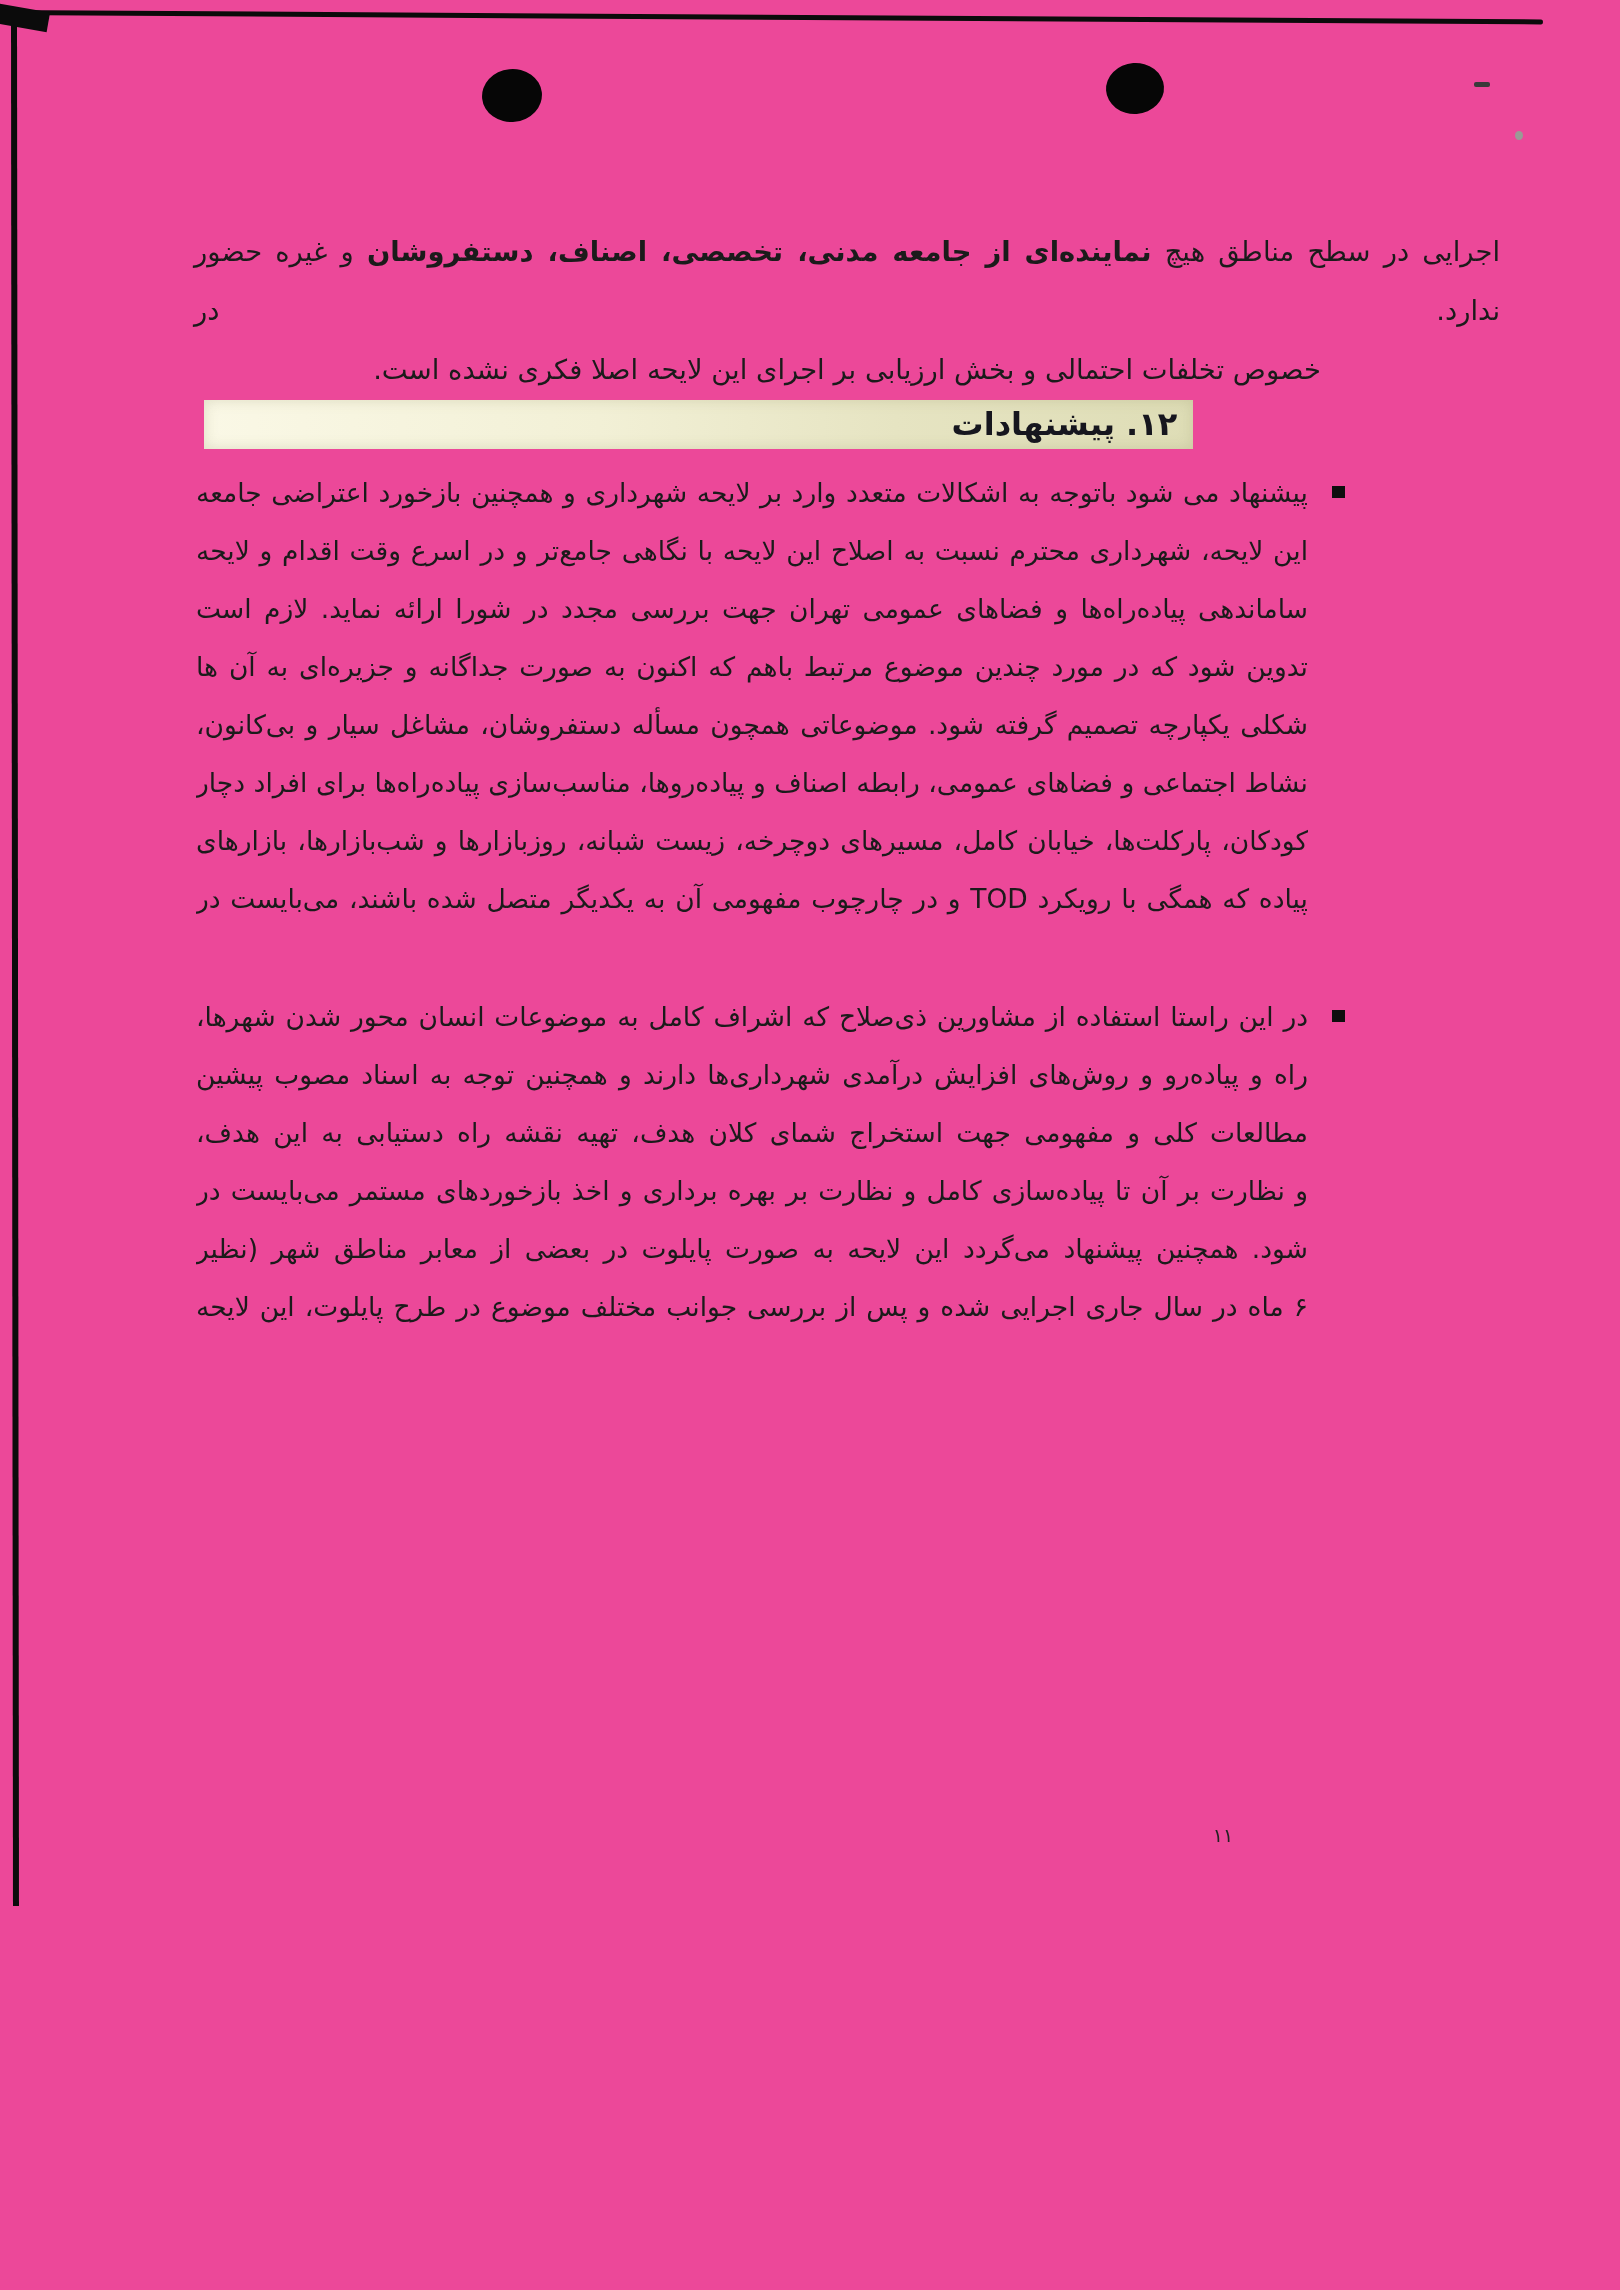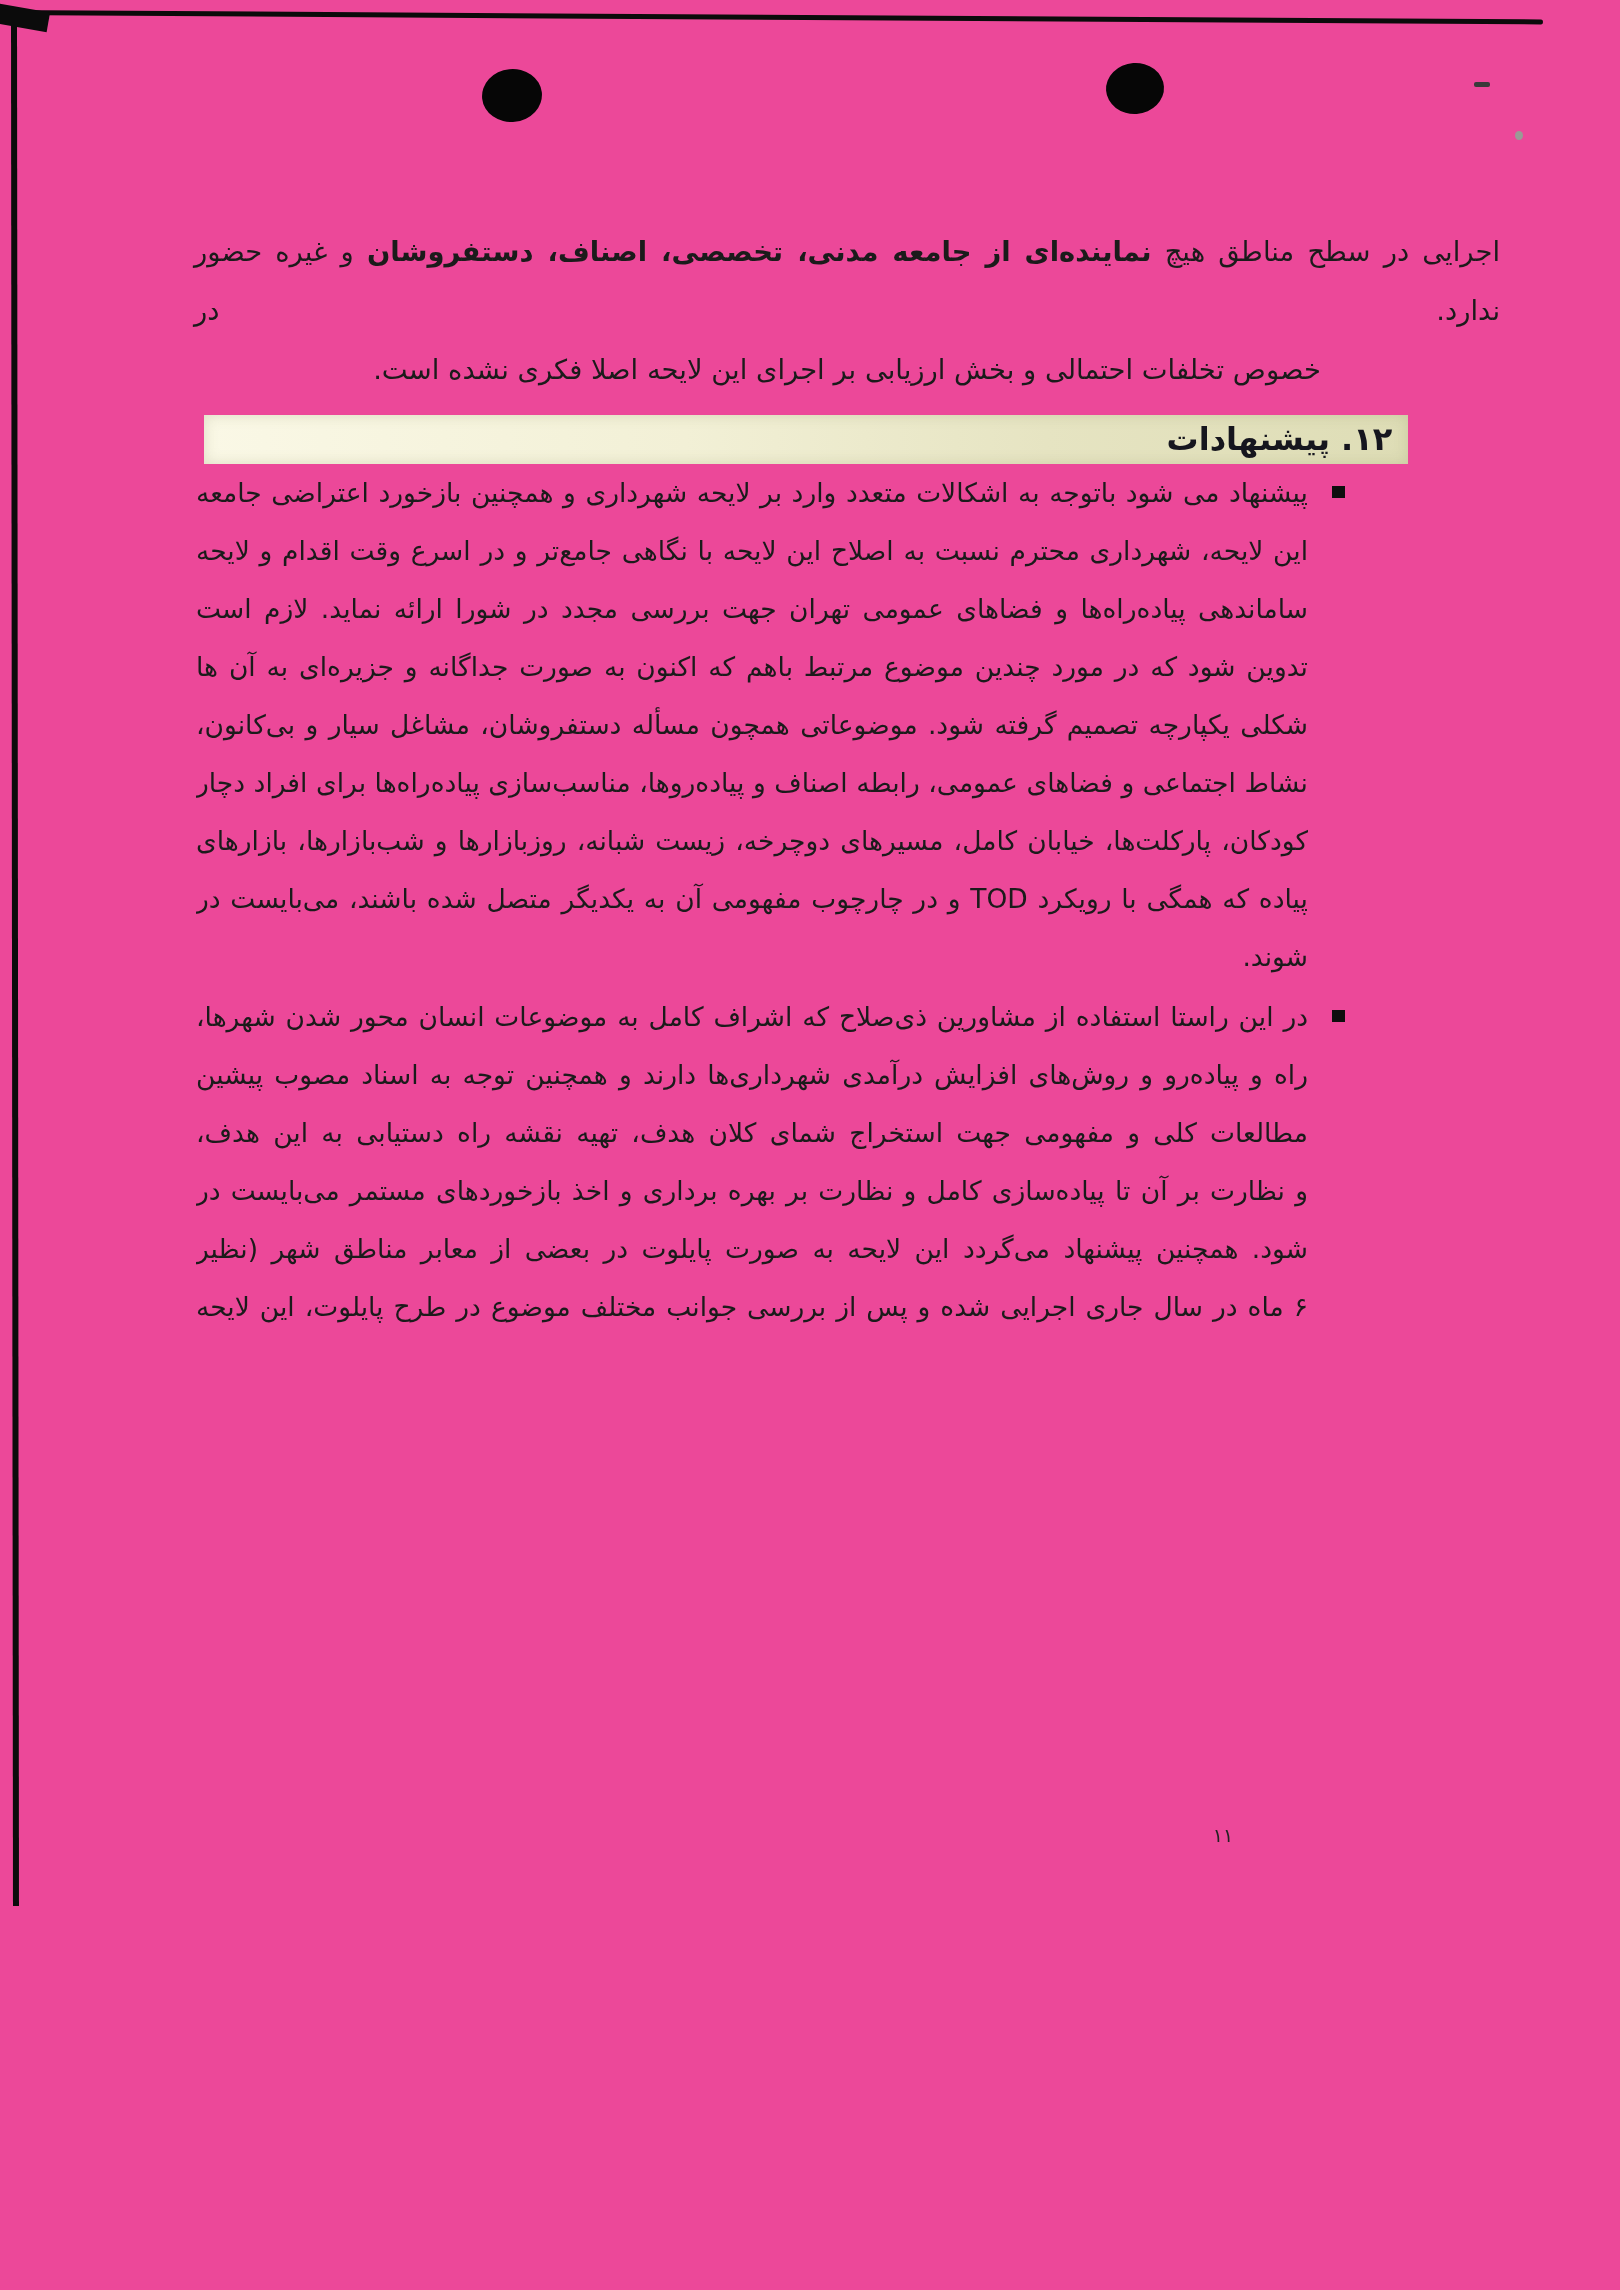--- a/index.html
+++ b/index.html
@@ -27,21 +27,21 @@
   .intro{
     position:absolute;left:194px;top:222px;width:1306px;
     font-size:27.4px;line-height:59px;
     text-align:justify;
   }
   .intro .l1{text-align-last:justify;}
   .intro .l2{text-align:center;}
   .bold-run{font-weight:bold;letter-spacing:0.5px;}
 
   .section-bar{
-    position:absolute;left:204px;top:415px;width:1204px;height:49px;
+    position:absolute;left:204px;top:400px;width:989px;height:49px;
     background:linear-gradient(to left,#deddb6 0%,#e6e4c2 30%,#f2f0d6 60%,#faf8e6 100%);
     box-shadow:inset 0 0 13.7px rgba(140,140,90,0.25);
   }
   .section-bar .heading{
     direction:rtl;text-align:right;
     padding:0 15.7px 0 0;
     font-size:32px;font-weight:bold;line-height:49px;
     color:#16161e;
     letter-spacing:0.5px;
   }
@@ -88,21 +88,20 @@
   <div class="bullet-block b1 rtl">
     <span class="bullet-marker"></span>
     <div class="pline">پیشنهاد می شود باتوجه به اشکالات متعدد وارد بر لایحه شهرداری و همچنین بازخورد اعتراضی جامعه مدنی و حرفه‌ای به</div>
     <div class="pline">این لایحه، شهرداری محترم نسبت به اصلاح این لایحه با نگاهی جامع‌تر و در اسرع وقت اقدام و لایحه جدید را با محوریت</div>
     <div class="pline">ساماندهی پیاده‌راه‌ها و فضاهای عمومی تهران جهت بررسی مجدد در شورا ارائه نماید. لازم است لایحه جدید به‌گونه‌ای</div>
     <div class="pline">تدوین شود که در مورد چندین موضوع مرتبط باهم که اکنون به صورت جداگانه و جزیره‌ای به آن ها پرداخته می شود به</div>
     <div class="pline">شکلی یکپارچه تصمیم گرفته شود. موضوعاتی همچون مسأله دستفروشان، مشاغل سیار و بی‌کانون، سیما و منظر شهری،</div>
     <div class="pline">نشاط اجتماعی و فضاهای عمومی، رابطه اصناف و پیاده‌روها، مناسب‌سازی پیاده‌راه‌ها برای افراد دچار معلولیت و سالمندان و</div>
     <div class="pline">کودکان، پارکلت‌ها، خیابان کامل، مسیرهای دوچرخه، زیست شبانه، روزبازارها و شب‌بازارها، بازارهای تخصصی و زیست</div>
     <div class="pline">پیاده که همگی با رویکرد TOD و در چارچوب مفهومی آن به یکدیگر متصل شده باشند، می‌بایست در لایحه جدید گنجانده</div>
-    <div class="pline end">شوند.</div>
   </div>
 
   <div class="bullet-block b2 rtl">
     <span class="bullet-marker"></span>
     <div class="pline">در این راستا استفاده از مشاورین ذی‌صلاح که اشراف کامل به موضوعات انسان محور شدن شهرها، شاخص‌های ارزیابی پیاده</div>
     <div class="pline">راه و پیاده‌رو و روش‌های افزایش درآمدی شهرداری‌ها دارند و همچنین توجه به اسناد مصوب پیشین ضروری به‌نظر می‌رسد.</div>
     <div class="pline">مطالعات کلی و مفهومی جهت استخراج شمای کلان هدف، تهیه نقشه راه دستیابی به این هدف، برنامه‌ریزی اجرای نقشه راه</div>
     <div class="pline">و نظارت بر آن تا پیاده‌سازی کامل و نظارت بر بهره برداری و اخذ بازخوردهای مستمر می‌بایست در لایحه پیشنهادی گنجانده</div>
     <div class="pline">شود. همچنین پیشنهاد می‌گردد این لایحه به صورت پایلوت در بعضی از معابر مناطق شهر (نظیر مناطق ۶، ۷، ۲، ۱ و ۱۲) و طی</div>
     <div class="pline">۶ ماه در سال جاری اجرایی شده و پس از بررسی جوانب مختلف موضوع در طرح پایلوت، این لایحه در کل شهر تهران</div>

